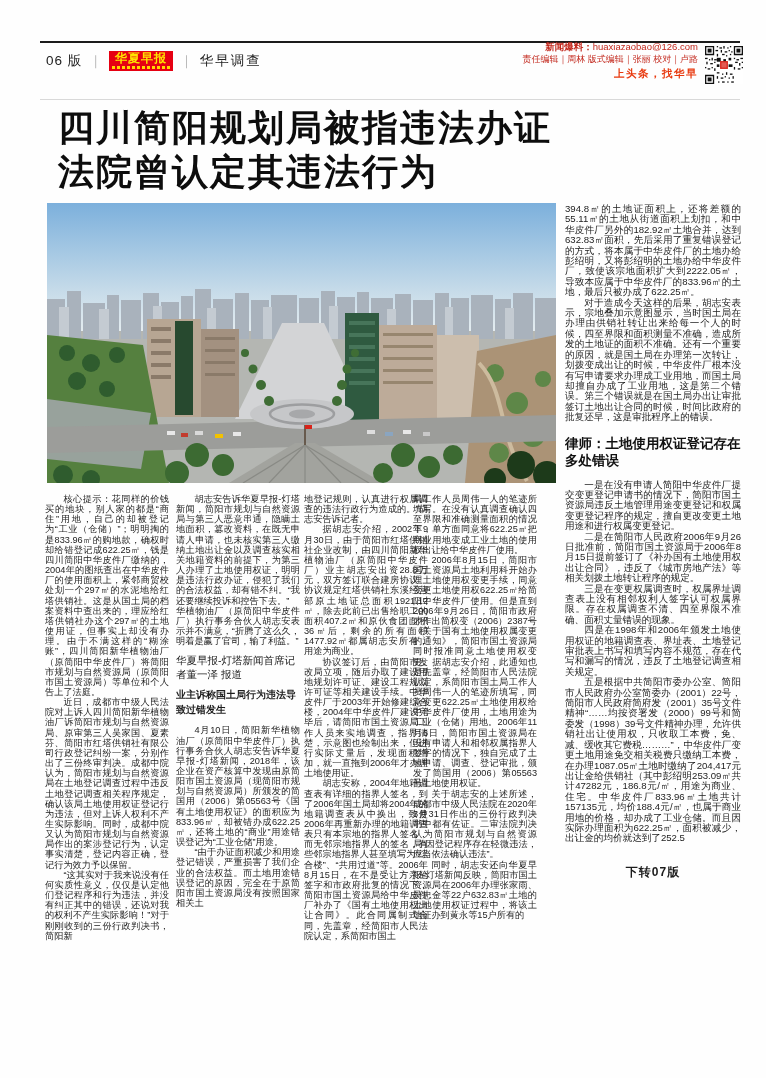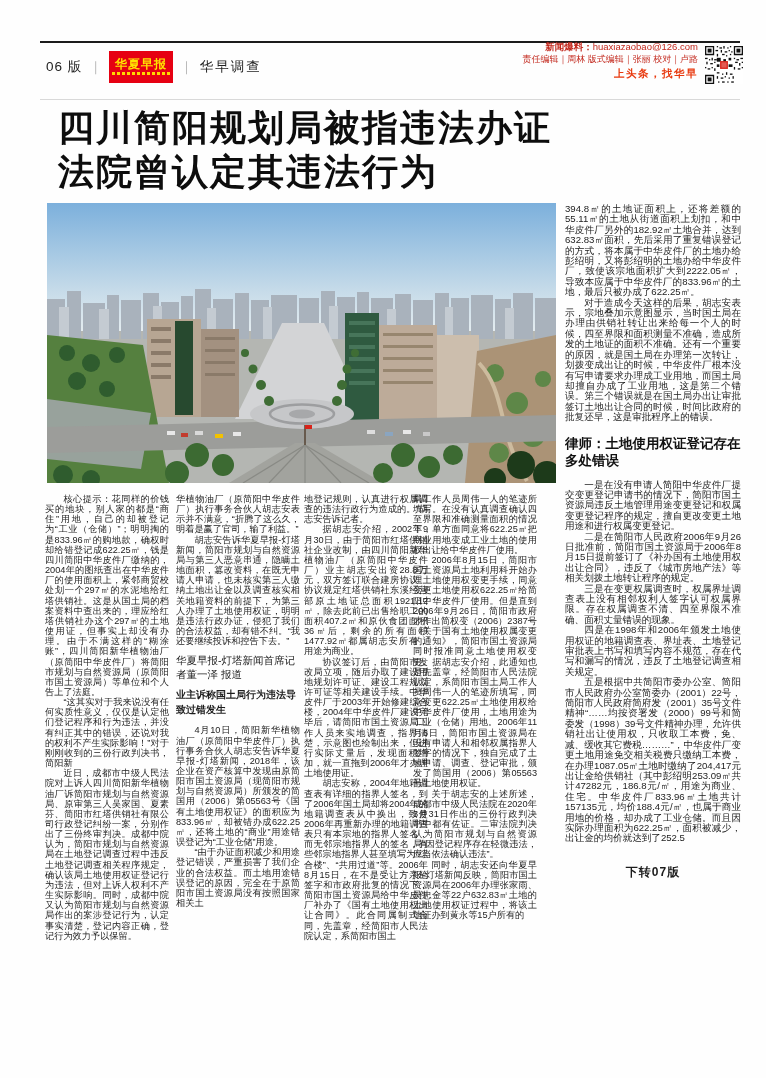--- a/index.html
+++ b/index.html
@@ -11,21 +11,21 @@
     color:#1b1b1b;
   }
   
   .rule-top { position:absolute; left:40px; top:41px; width:700px; height:2px; background:#1c1c1c; }
   .rule-bottom { position:absolute; left:40px; top:99px; width:700px; height:1px; background:#d9d9d9; }
   .header-left { position:absolute; left:46px; top:51px; display:flex; align-items:center; gap:7px; }
   .page-label { font-size:13.5px; font-weight:500; color:#222; letter-spacing:1px; }
   .hsep { color:#aaa; font-size:13px; font-weight:300; }
   .masthead {
     display:inline-flex; flex-direction:column; align-items:center; justify-content:center;
-    width:64px; height:32px; background:#e60012; padding:1px 2px 2px;
+    width:64px; height:20px; background:#e60012; padding:1px 2px 2px;
   }
   .masthead-name { color:#ffe400; font-weight:bold; font-size:12px; letter-spacing:1px; line-height:13px; white-space:nowrap; }
   .masthead-strip { width:58px; height:3px; margin-top:1px;
     background:repeating-linear-gradient(90deg,#ffd700 0 3px,transparent 3px 5px); }
   .section-title { font-size:13.5px; font-weight:500; color:#222; letter-spacing:2px; }
   .header-right { position:absolute; right:68px; top:40px; text-align:right; color:#c2271c; }
   .tipline { font-size:9.5px; line-height:13px; }
   .tipline b { font-weight:bold; }
   .editors { font-size:9px; line-height:13px; }
   .slogan { font-size:10.5px; line-height:15px; font-weight:bold; color:#e8380d; letter-spacing:1.5px; }
@@ -295,26 +295,26 @@
       <g fill="#1d3a1a">
           <circle cx="474" cy="262" r="14"></circle>
           <circle cx="500" cy="272" r="14"></circle>
           <circle cx="448" cy="276" r="11"></circle>
         </g>
     </svg>
   </div>
 
   <div class="col c1">
       <p class="blk lead">核心提示：花同样的价钱买的地块，别人家的都是“商住”用地，自己的却被登记为“工业（仓储）”；明明掏的是833.96㎡的购地款，确权时却给错登记成622.25㎡，钱是四川简阳中华皮件厂缴纳的，2004年的图纸查出在中华皮件厂的使用面积上，紧邻商贸校处划一个297㎡的水泥地给红塔供销社。这是从国土局的档案资料中查出来的，理应给红塔供销社办这个297㎡的土地使用证，但事实上却没有办理。由于不满这样的“糊涂账”，四川简阳新华植物油厂（原简阳中华皮件厂）将简阳市规划与自然资源局（原简阳市国土资源局）等单位和个人告上了法庭。</p>
+      <p class="blk body">近日，成都市中级人民法院对上诉人四川简阳新华植物油厂诉简阳市规划与自然资源局、原审第三人吴家国、夏素芬、简阳市红塔供销社有限公司行政登记纠纷一案，分别作出了三份终审判决。成都中院认为，简阳市规划与自然资源局在土地登记调查过程中违反土地登记调查相关程序规定，确认该局土地使用权证登记行为违法，但对上诉人权利不产生实际影响。同时，成都中院又认为简阳市规划与自然资源局作出的案涉登记行为，认定事实清楚，登记内容正确，登记行为效力予以保留。</p>
       <p class="blk body">“这其实对于我来说没有任何实质性意义，仅仅是认定他们登记程序和行为违法，并没有纠正其中的错误，还说对我的权利不产生实际影响！”对于刚刚收到的三份行政判决书，简阳新</p>
-      <p class="blk body">近日，成都市中级人民法院对上诉人四川简阳新华植物油厂诉简阳市规划与自然资源局、原审第三人吴家国、夏素芬、简阳市红塔供销社有限公司行政登记纠纷一案，分别作出了三份终审判决。成都中院认为，简阳市规划与自然资源局在土地登记调查过程中违反土地登记调查相关程序规定，确认该局土地使用权证登记行为违法，但对上诉人权利不产生实际影响。同时，成都中院又认为简阳市规划与自然资源局作出的案涉登记行为，认定事实清楚，登记内容正确，登记行为效力予以保留。</p>
     </div>
   <div class="col c2">
+      <p class="blk body">胡志安告诉华夏早报-灯塔新闻，简阳市规划与自然资源局与第三人恶意串通，隐瞒土地面积，篡改资料，在既无申请人申请，也未核实第三人缴纳土地出让金以及调查核实相关地籍资料的前提下，为第三人办理了土地使用权证，明明是违法行政办证，侵犯了我们的合法权益，却有错不纠。“我还要继续投诉和控告下去。”</p>
       <p class="blk cont">华植物油厂（原简阳中华皮件厂）执行事务合伙人胡志安表示并不满意，“折腾了这么久，明着是赢了官司，输了利益。”</p>
-      <p class="blk body">胡志安告诉华夏早报-灯塔新闻，简阳市规划与自然资源局与第三人恶意串通，隐瞒土地面积，篡改资料，在既无申请人申请，也未核实第三人缴纳土地出让金以及调查核实相关地籍资料的前提下，为第三人办理了土地使用权证，明明是违法行政办证，侵犯了我们的合法权益，却有错不纠。“我还要继续投诉和控告下去。”</p>
       <p class="blk byline">华夏早报-灯塔新闻首席记者董一泽 报道</p>
       <p class="blk subhead">业主诉称国土局行为违法导致过错发生</p>
       <p class="blk body">4月10日，简阳新华植物油厂（原简阳中华皮件厂）执行事务合伙人胡志安告诉华夏早报-灯塔新闻，2018年，该企业在资产核算中发现由原简阳市国土资源局（现简阳市规划与自然资源局）所颁发的简国用（2006）第05563号《国有土地使用权证》的面积应为833.96㎡，却被错办成622.25㎡，还将土地的“商业”用途错误登记为“工业仓储”用途。</p>
       <p class="blk body">“由于办证面积减少和用途登记错误，严重损害了我们企业的合法权益。而土地用途错误登记的原因，完全在于原简阳市国土资源局没有按照国家相关土</p>
     </div>
   <div class="col c3">
       <p class="blk cont">地登记规则，认真进行权属调查的违法行政行为造成的。”胡志安告诉记者。</p>
       <p class="blk body">据胡志安介绍，2002年9月30日，由于简阳市红塔供销社企业改制，由四川简阳新华植物油厂（原简阳中华皮件厂）业主胡志安出资28.8万元，双方签订联合建房协议。协议规定红塔供销社东溪经营部原土地证总面积1921.12㎡，除去此前已出售给职工的面积407.2㎡和原伙食团面积36㎡后，剩余的所有面积1477.92㎡都属胡志安所有，用途为商业。</p>
       <p class="blk body">协议签订后，由简阳市发改局立项，随后办取了建设用地规划许可证、建设工程规划许可证等相关建设手续。中华皮件厂于2003年开始修建综合楼，2004年中华皮件厂建设完毕后，请简阳市国土资源局工作人员来实地调查，指界清楚，示意图也绘制出来，但进行实际丈量后，发现面积增加，就一直拖到2006年才办理土地使用证。</p>
       <p class="blk body">胡志安称，2004年地籍调查表有详细的指界人签名，到了2006年国土局却将2004年的地籍调查表从中换出，致使2006年再重新办理的地籍调查表只有本宗地的指界人签名，而无邻宗地指界人的签名，有些邻宗地指界人甚至填写为“综合楼”、“共用过道”等。2006年8月15日，在不是受让方亲笔签字和市政府批复的情况下，简阳市国土资源局给中华皮件厂补办了《国有土地使用权出让合同》。此合同属制式合同，先盖章，经简阳市人民法院认定，系简阳市国土</p>

